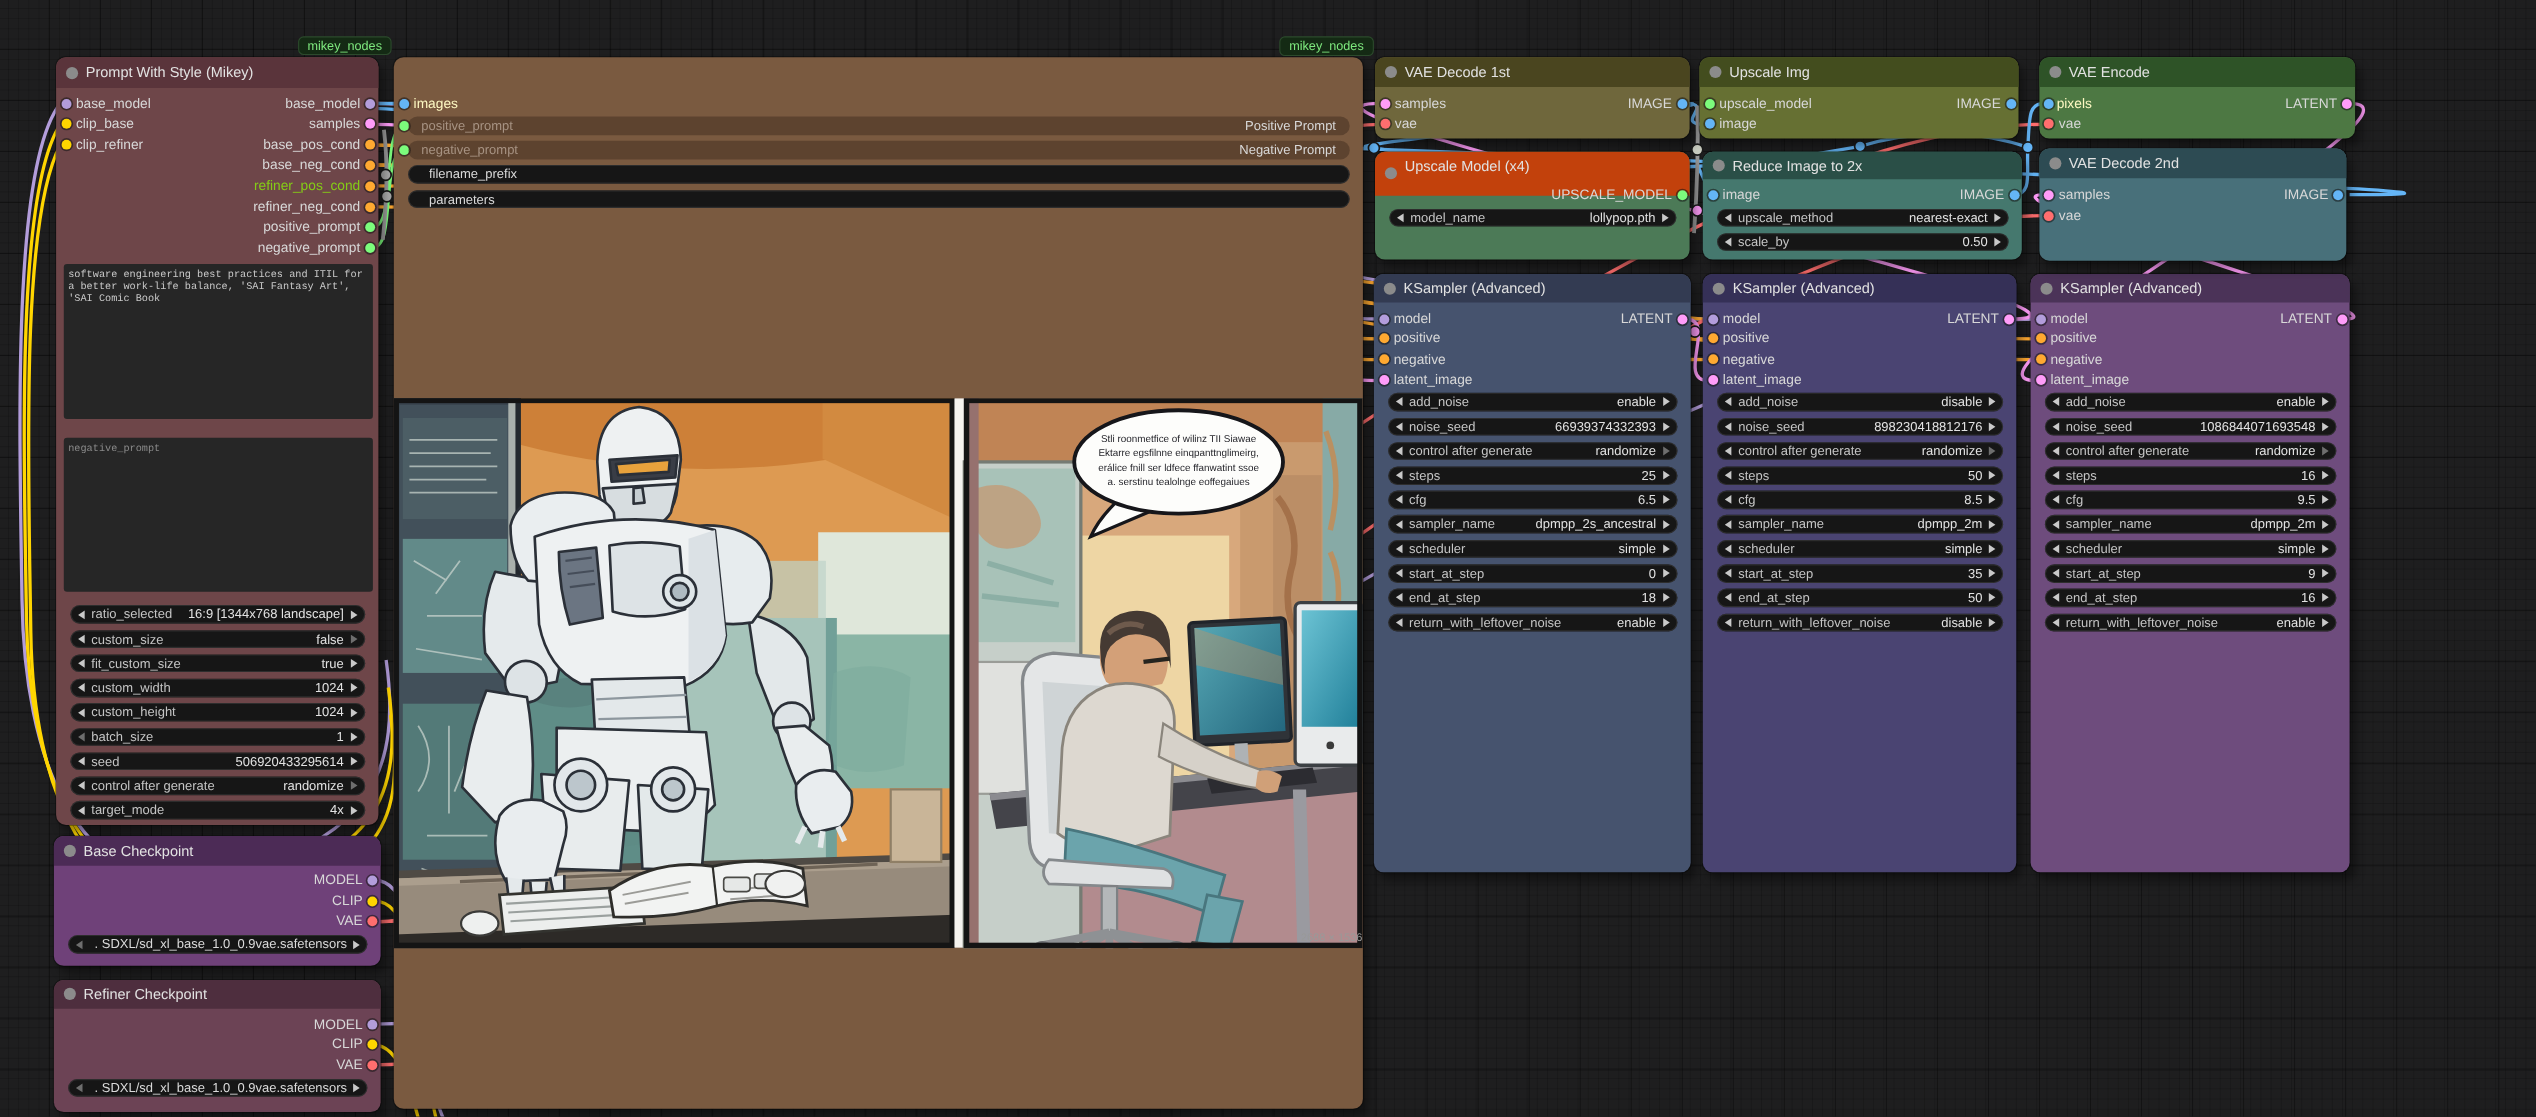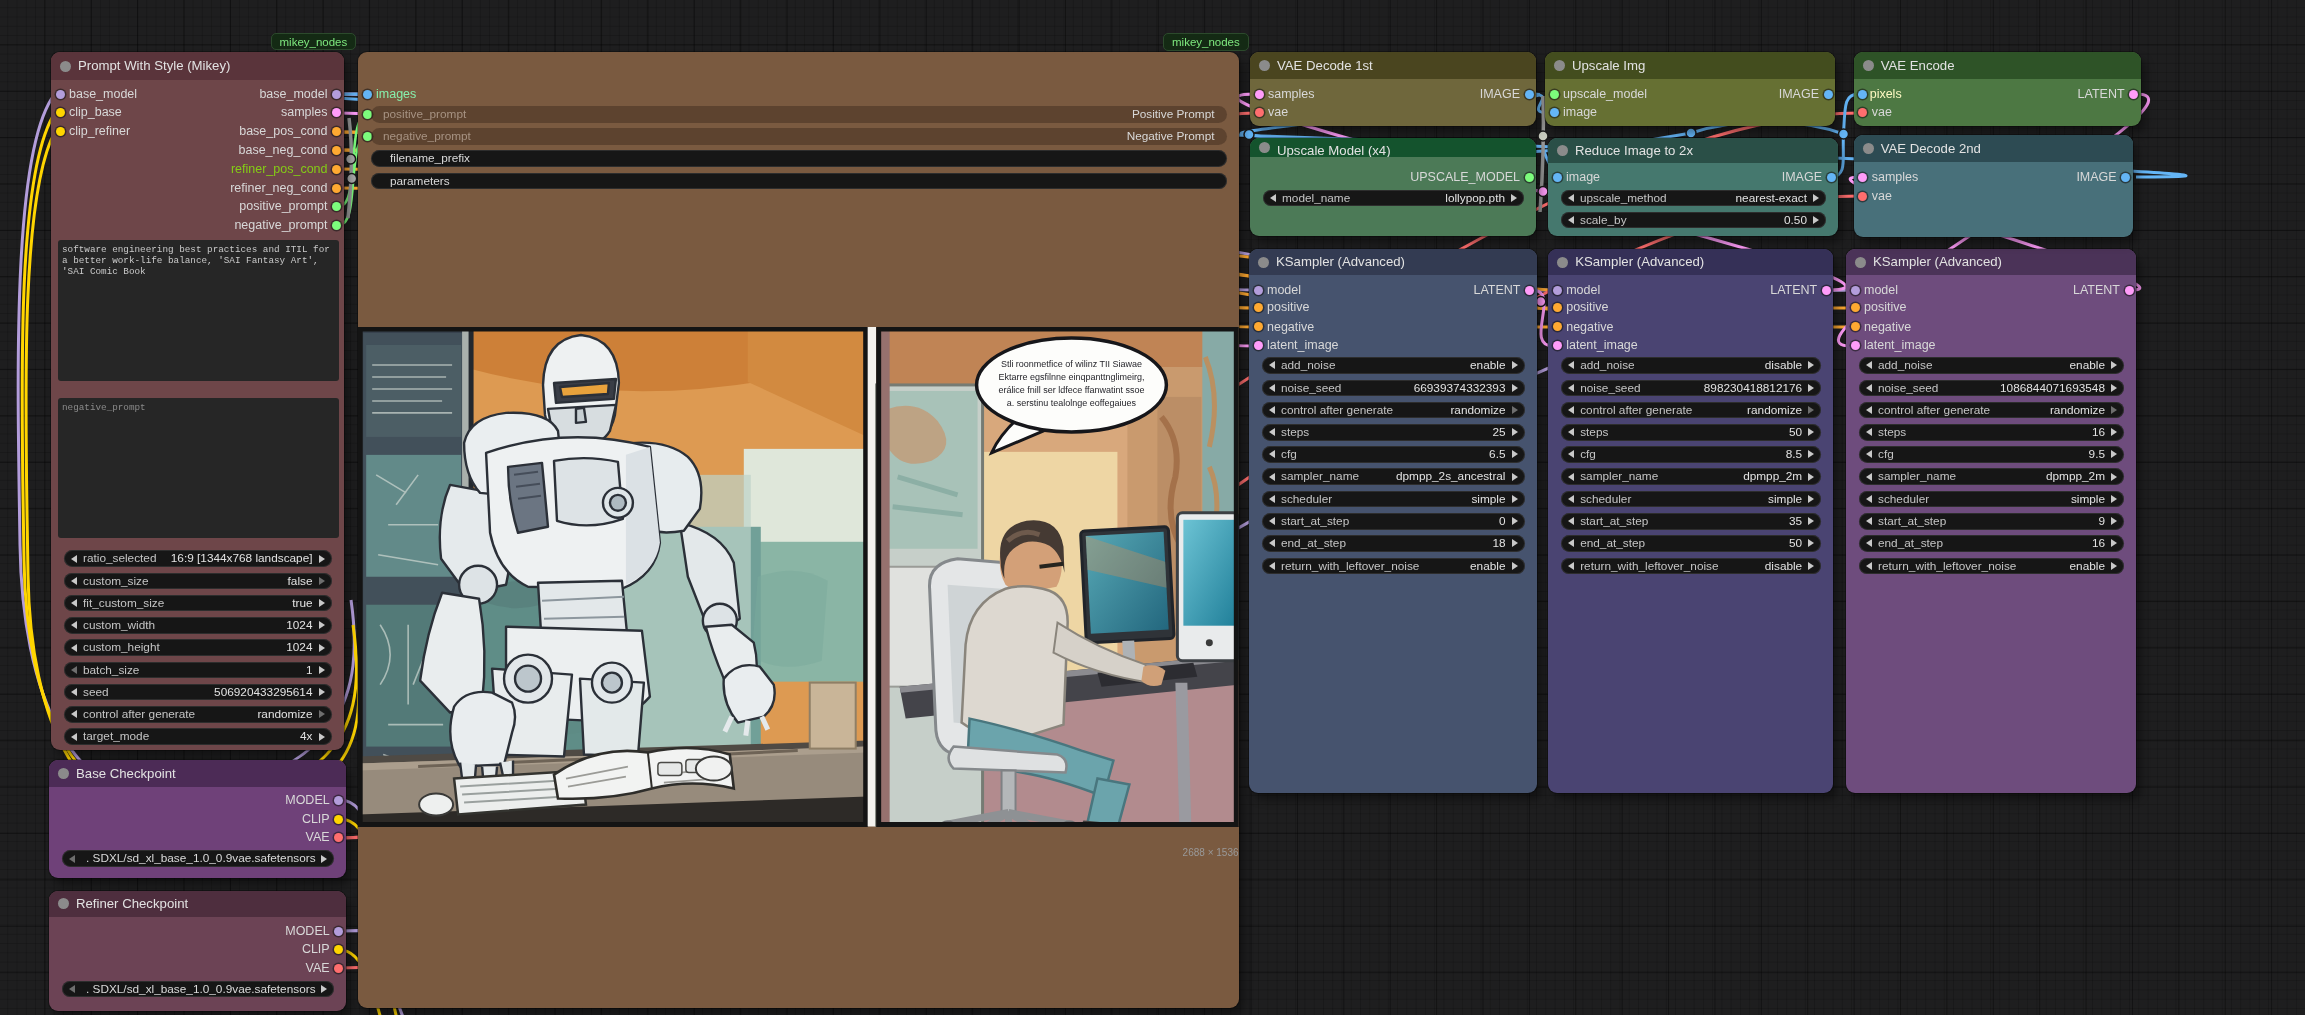--- a/index.html
+++ b/index.html
@@ -190,38 +190,38 @@
     <div class="dot" style="right:2.5px;top:73.2px;background:#FF6E6E"></div>
     <div class="sl sr" style="right:16px;top:68.3px;color:#d8d8d8">VAE</div>
     <div class="w" style="top:90.1px">
       <span class="al o"></span>
       <span class="wc">. SDXL/sd_xl_base_1.0_0.9vae.safetensors</span>
       <span class="ar "></span>
     </div>
   </div>
 <div class="n" style="left:358.0px;top:52.0px;width:880.5px;height:956.0px;background:#7a5a40">
     <div class="dot" style="left:4.5px;top:37.5px;background:#64B5F6"></div>
-    <div class="sl" style="left:18px;top:32.6px;color:#86efac">images</div>
+    <div class="sl" style="left:18px;top:32.6px;color:#fef9c3">images</div>
     <div class="dot" style="left:4.5px;top:57.5px;background:#7CFC7C"></div>
     <div class="dot" style="left:4.5px;top:79.8px;background:#7CFC7C"></div>
     <div class="pr" style="top:53.5px">
       <span class="pl">positive_prompt</span>
       <span class="pv">Positive Prompt</span>
     </div>
     <div class="pr" style="top:75.8px">
       <span class="pl">negative_prompt</span>
       <span class="pv">Negative Prompt</span>
     </div>
     <div class="w wtxt" style="top:120.9px">
       <span class="wl2">parameters</span>
     </div>
     <div class="w wtxt" style="top:98.3px">
       <span class="wl2">filename_prefix</span>
     </div>
-    <div id="comic" style="position:absolute;left:0;top:275px;width:880.5px;height:514px"><svg viewBox="0 0 881 500" width="880.5" height="499.5">
+    <div id="comic" style="position:absolute;left:0;top:310px;width:880.5px;height:514px"><svg viewBox="0 0 881 500" width="880.5" height="499.5">
 <defs>
 <linearGradient id="scr1" x1="0" y1="0" x2="1" y2="1">
 <stop offset="0" stop-color="#57a8b5"></stop>
             <stop offset="1" stop-color="#23677e"></stop>
 </linearGradient>
 <linearGradient id="scr2" x1="0" y1="0" x2="1" y2="1">
 <stop offset="0" stop-color="#6cc3d4"></stop>
             <stop offset="1" stop-color="#1f7e98"></stop>
 </linearGradient>
 </defs>
@@ -415,21 +415,21 @@
 <div class="n" style="left:1545.0px;top:52.0px;width:290.0px;height:73.5px;background:#667033">
     <div class="t" style="background:#434d1e;height:27px;line-height:27px"><span class="td"></span>Upscale Img</div>
     <div class="dot" style="left:4.5px;top:37.5px;background:#7CFC7C"></div>
     <div class="sl" style="left:18px;top:32.6px;color:#d8d8d8">upscale_model</div>
     <div class="dot" style="left:4.5px;top:56.3px;background:#64B5F6"></div>
     <div class="sl" style="left:18px;top:51.4px;color:#d8d8d8">image</div>
     <div class="dot" style="right:2.5px;top:37.5px;background:#64B5F6"></div>
     <div class="sl sr" style="right:16px;top:32.6px;color:#d8d8d8">IMAGE</div>
   </div>
 <div class="n" style="left:1250.0px;top:137.6px;width:286.0px;height:98.2px;background:#4c7a57">
-    <div class="t" style="background:#14532d;height:19px;line-height:25px"><span class="td"></span>Upscale Model (x4)</div>
+    <div class="t" style="background:#c2410c;height:40px;line-height:25px"><span class="td"></span>Upscale Model (x4)</div>
     <div class="dot" style="right:2.5px;top:35.1px;background:#7CFC7C"></div>
     <div class="sl sr" style="right:16px;top:30.2px;color:#d8d8d8">UPSCALE_MODEL</div>
     <div class="w" style="top:52.0px">
       <span class="al "></span>
       <span class="wl">model_name</span>
       <span class="wv">lollypop.pth</span>
       <span class="ar "></span>
     </div>
   </div>
 <div class="n" style="left:1548.0px;top:137.6px;width:290.0px;height:98.2px;background:#45786e">

